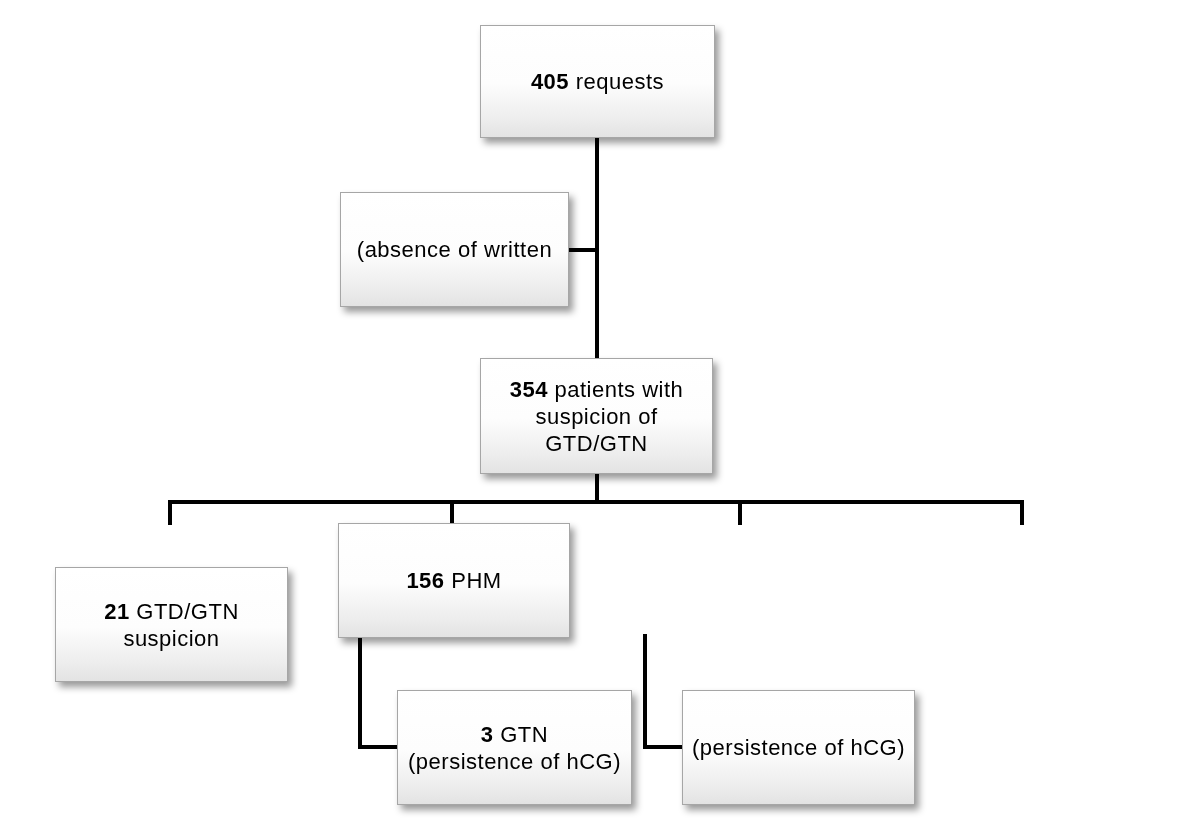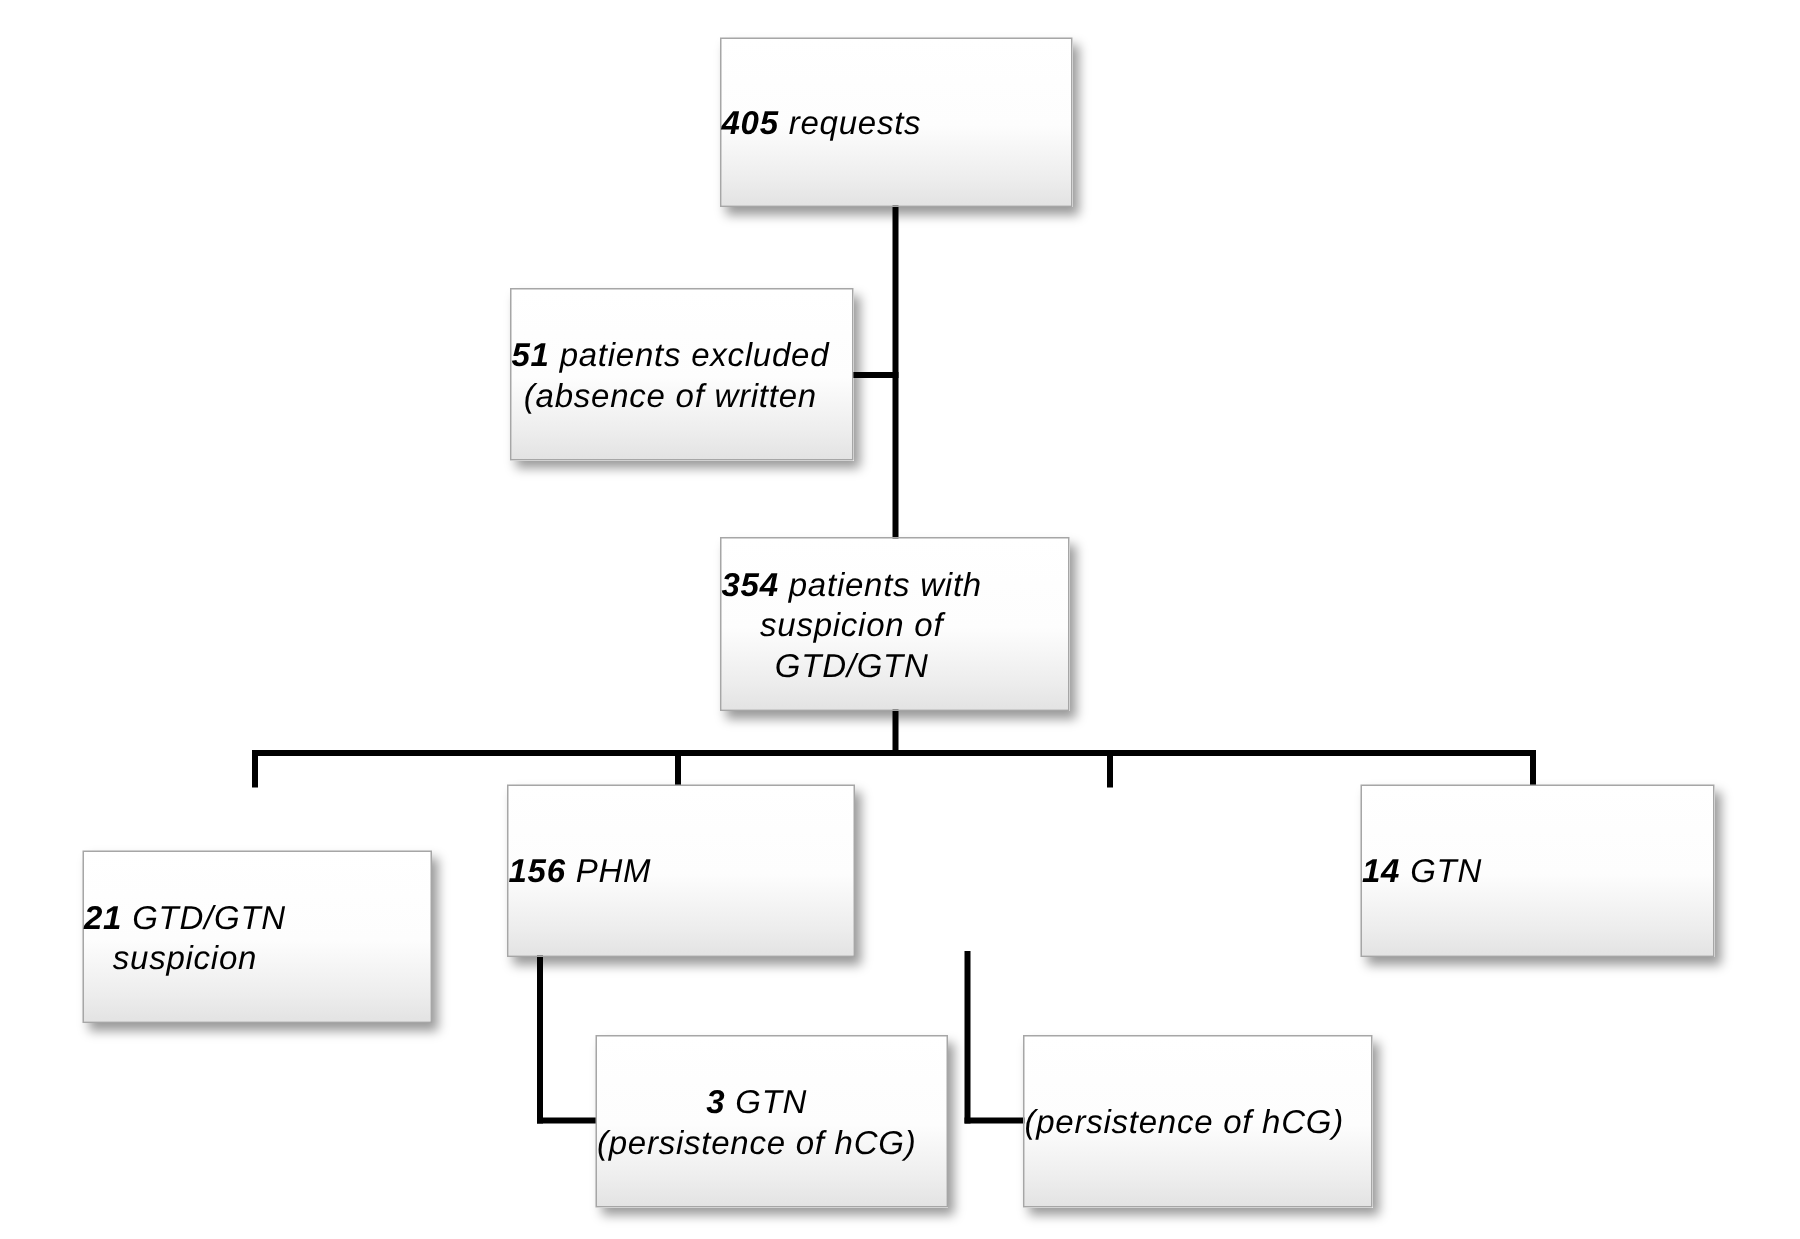--- a/index.html
+++ b/index.html
@@ -26,26 +26,26 @@
   
   .node {
     position: absolute;
     z-index: 2;
     box-sizing: border-box;
     border: 1px solid #a6a6a6;
     background: linear-gradient(180deg, #ffffff 0%, #fdfdfd 52%, #ededed 84%, #e3e3e3 100%);
     box-shadow: 4px 5px 7px rgba(0,0,0,0.40);
     display: flex;
     align-items: center;
+    justify-content: center;
     text-align: center;
     color: #000000;
     font-size: 22px;
     line-height: 27px;
     letter-spacing: 0.5px;
-    font-style: italic;
   }
   .node .num { font-weight: bold; }
   .node .line { white-space: nowrap; }
 
   
   .n-requests   { left: 480px; top:  25px; width: 235px; height: 113px; }
   .n-excluded   { left: 340px; top: 192px; width: 229px; height: 115px; }
   .n-suspicion  { left: 480px; top: 358px; width: 233px; height: 116px; }
   .n-gtd21      { left:  55px; top: 523px; width: 233px; height: 115px; margin-top: 44px; }
   .n-phm        { left: 338px; top: 523px; width: 232px; height: 115px; }
@@ -87,21 +87,20 @@
   <div class="conn c-chm-elbow-h"></div>
 
   <div class="node n-requests">
     <div>
       <div class="line"><b class="num">405</b> <span>requests</span></div>
     </div>
   </div>
 
   <div class="node n-excluded">
     <div>
-      <div class="line"><b class="num">51</b> <span>patients excluded</span></div>
       <div class="line">(absence of written</div>
     </div>
   </div>
 
   <div class="node n-suspicion">
     <div>
       <div class="line"><b class="num">354</b> <span>patients with</span></div>
       <div class="line">suspicion of</div>
       <div class="line">GTD/GTN</div>
     </div>
@@ -114,25 +113,20 @@
     </div>
   </div>
 
   <div class="node n-phm">
     <div>
       <div class="line"><b class="num">156</b> <span>PHM</span></div>
     </div>
   </div>
 
 
-  <div class="node n-gtn14">
-    <div>
-      <div class="line"><b class="num">14</b> <span>GTN</span></div>
-    </div>
-  </div>
 
   <div class="node n-gtn3">
     <div>
       <div class="line"><b class="num">3</b> <span>GTN</span></div>
       <div class="line">(persistence of hCG)</div>
     </div>
   </div>
 
   <div class="node n-gtn32">
     <div>

